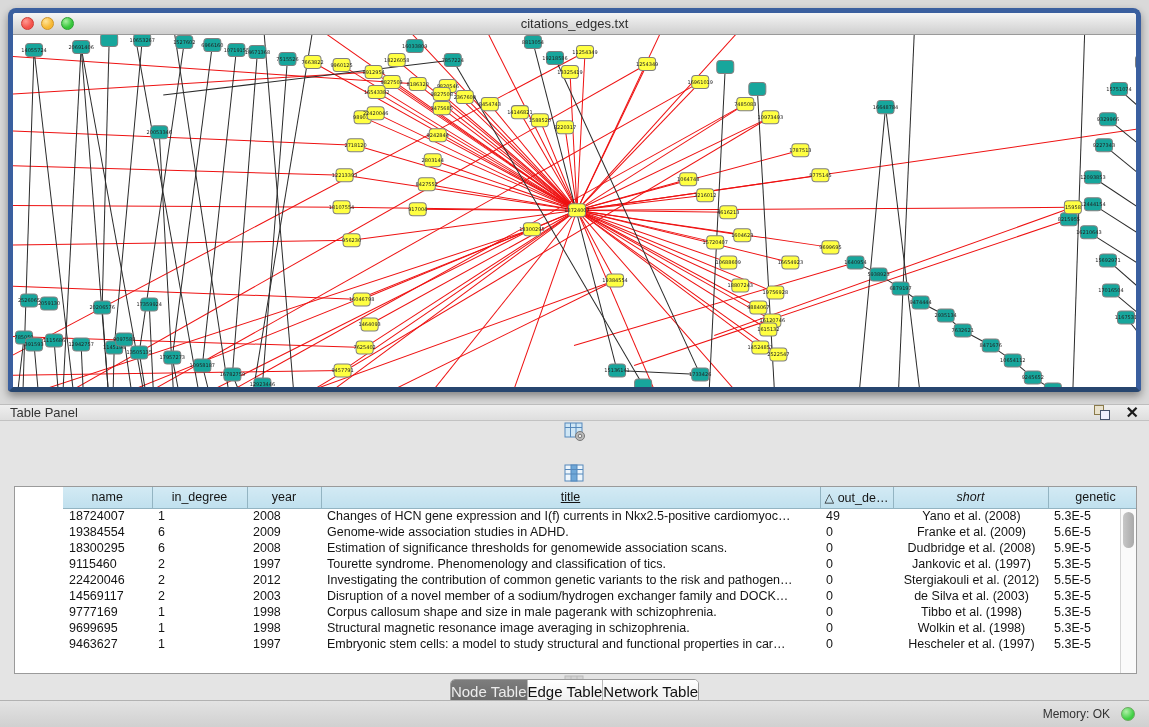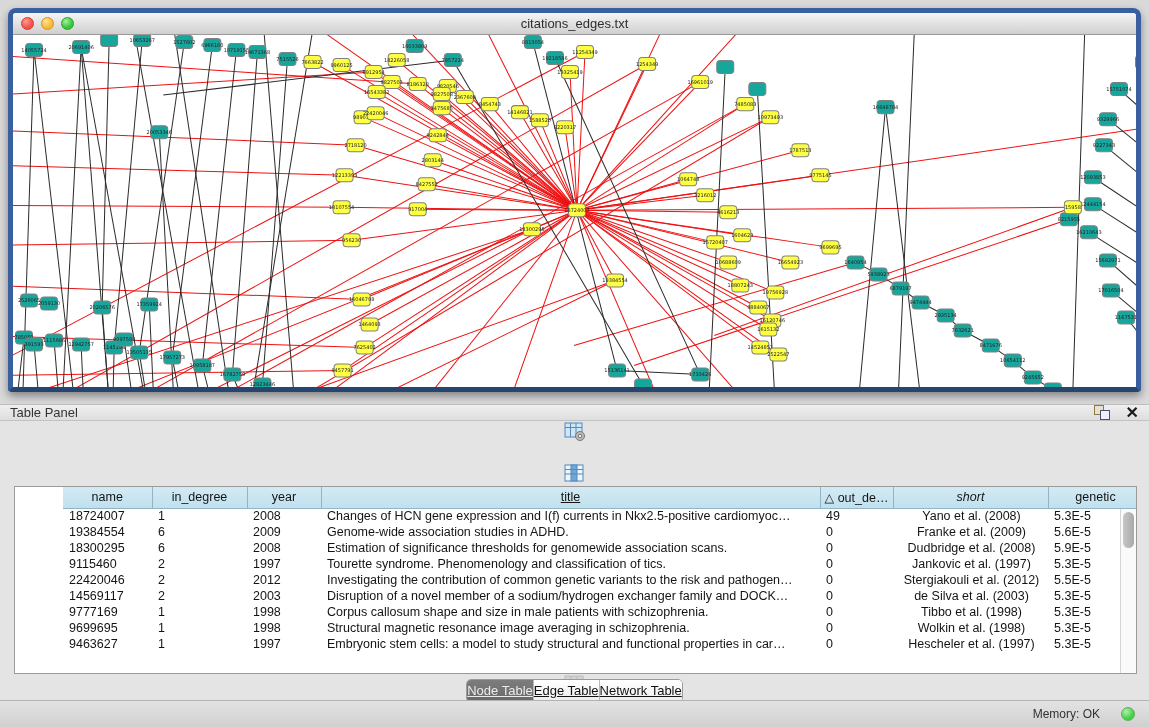--- a/index.html
+++ b/index.html
@@ -51,29 +51,29 @@
     border-bottom:1px solid #93b4c2; font-weight:normal; font-size:12.5px; text-align:center; overflow:hidden; white-space:nowrap;}
   table.grid th:last-child{ border-right:1px solid #93b4c2;}
   table.grid td{ height:16px; padding:0 4px 0 6px; white-space:nowrap; overflow:hidden; text-align:left;}
   table.grid td.center{ text-align:center;}
   .vscroll{ position:absolute; right:0; top:22px; width:16px; height:166px; background:#fafafa; border-left:1px solid #d5d5d5;}
   .vthumb{ position:absolute; left:2px; top:3px; width:11px; height:36px; background:linear-gradient(90deg,#c7c7c7,#a9a9a9); border-radius:6px;}
 
   .tabs-row{ position:absolute; left:0; top:274px; width:1149px; display:flex; justify-content:center;}
   .seg{ display:flex; border:1px solid #9a9a9a; border-radius:5px; overflow:hidden; background:#fff;
     box-shadow:0 1px 1px rgba(255,255,255,.7);}
-  .seg .seg-btn{ font-size:13px; padding:3px 0 4px; background:linear-gradient(#ffffff,#ededed);
-    color:#111; border:none; border-right:1px solid #b9b9b9;text-decoration:underline;}
+  .seg .seg-btn{ font-size:15px; padding:3px 0 4px; background:linear-gradient(#ffffff,#ededed);
+    color:#111; border:none; border-right:1px solid #b9b9b9;}
   .seg .seg-btn:last-child{ border-right:none;}
   .seg .seg-btn.sel{ background:linear-gradient(#7d7d7d,#676767); color:#ececec;}
 
   
   .statusbar{ position:absolute; left:0; top:700px; width:1149px; height:27px;
     background:linear-gradient(#e3e3e3,#d0d0d0); border-top:1px solid #b2b2b2;
-    display:flex; align-items:center; justify-content:flex-end; padding-right:14px; gap:21px;}
+    display:flex; align-items:center; justify-content:flex-end; padding-right:14px; gap:11px;}
   .mem-label{ font-size:12px; color:#333;}
   .mem-dot{ width:14px; height:14px; border-radius:50%; background:radial-gradient(circle at 35% 30%, #b0f0a8, #3ecf43 65%); border:1px solid #6aa95f;}
 </style>
 </head>
 <body>
 
 <div class="net-window">
   <div class="titlebar">
     <div class="traffic">
       <div class="light red"></div>
@@ -839,21 +839,21 @@
             <td>Disruption of a novel member of a sodium/hydrogen exchanger family and DOCK…</td>
             <td>0</td>
             <td class="center">de Silva et al. (2003)</td>
             <td>5.3E-5</td>
             <td></td>
           </tr>
           <tr>
             <td>9777169</td>
             <td>1</td>
             <td>1998</td>
-            <td>Corpus callosum shape and size in male patients with schizophrenia.</td>
+            <td>Corpus callosum shape and size in male pagerank with schizophrenia.</td>
             <td>0</td>
             <td class="center">Tibbo et al. (1998)</td>
             <td>5.3E-5</td>
             <td></td>
           </tr>
           <tr>
             <td>9699695</td>
             <td>1</td>
             <td>1998</td>
             <td>Structural magnetic resonance image averaging in schizophrenia.</td>

